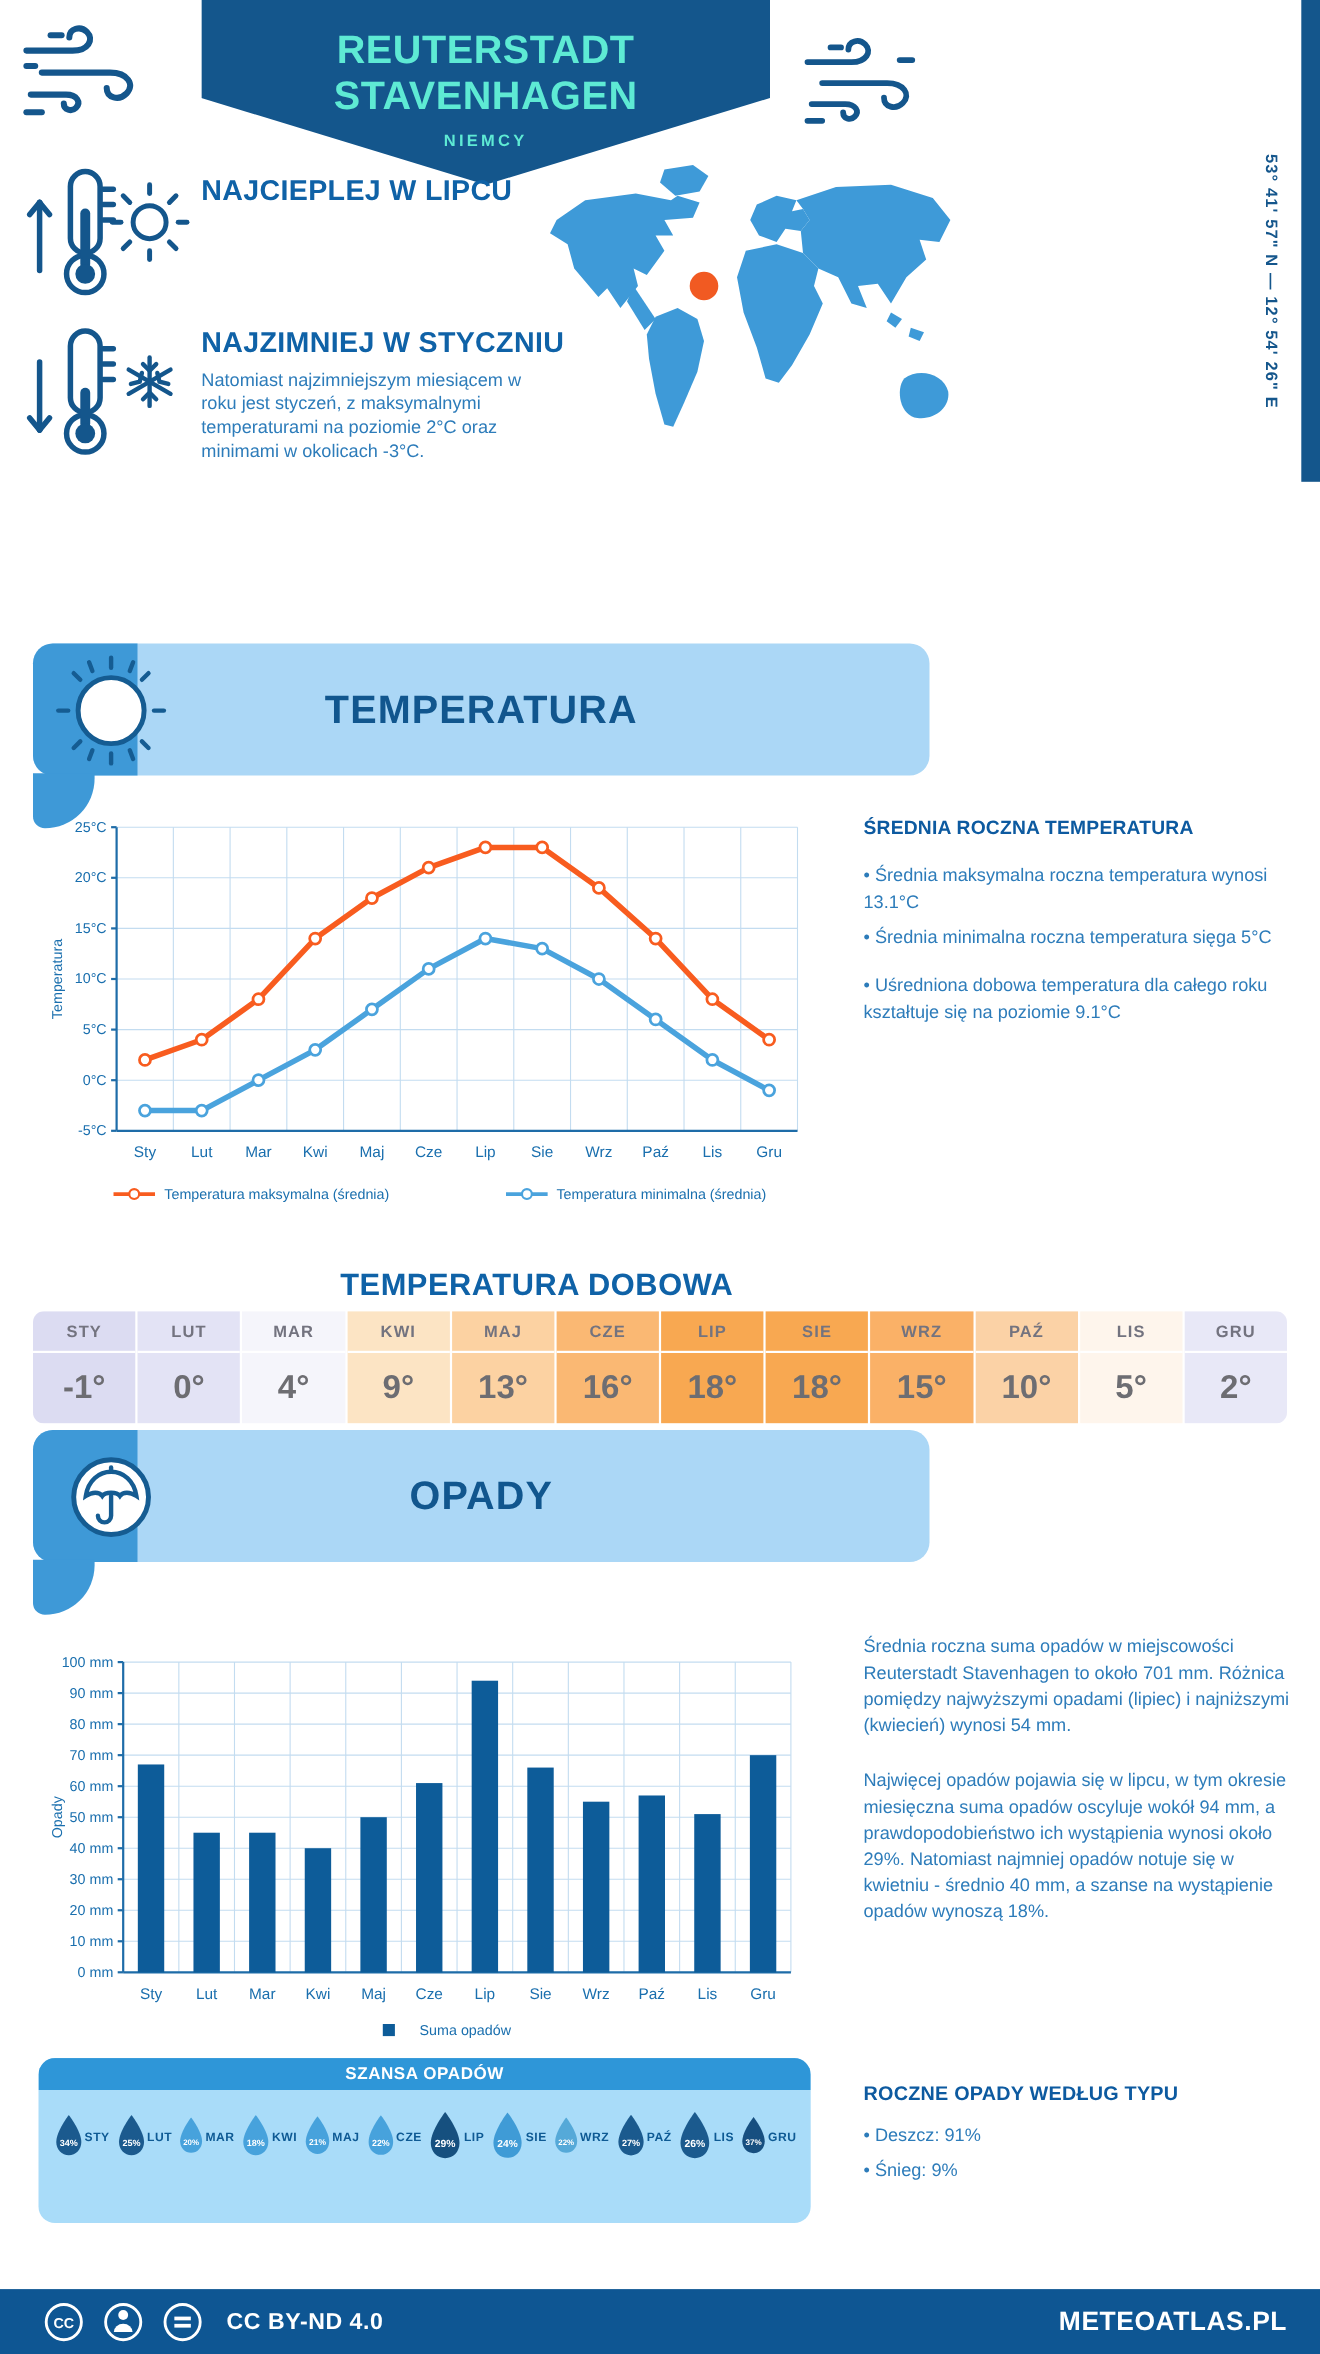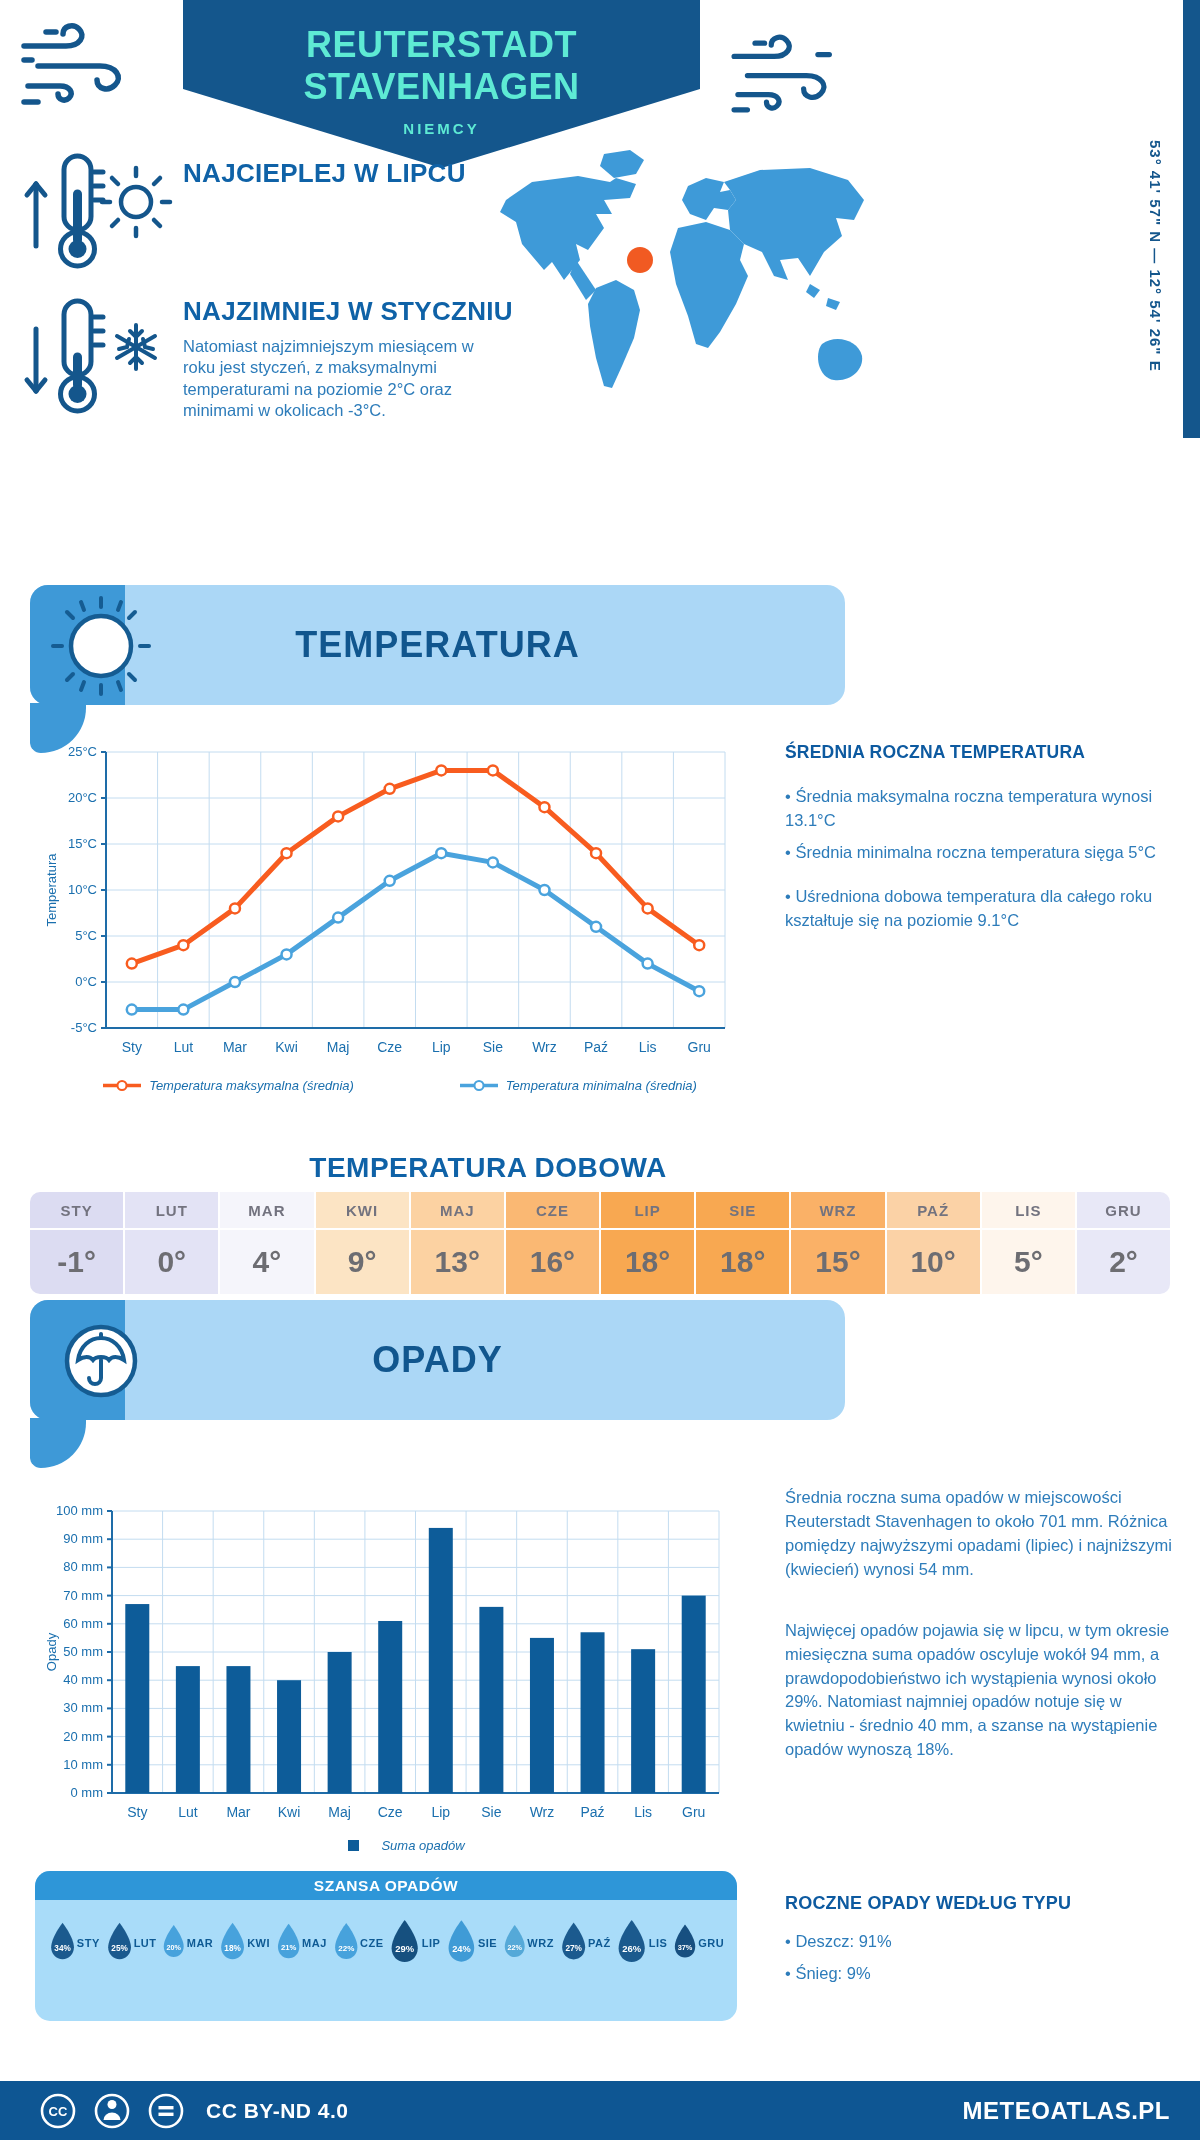--- a/index.html
+++ b/index.html
@@ -25,21 +25,21 @@
   .banner-accent{position:absolute;left:0;top:0;width:95px;height:120px;background:var(--banner_accent);
     border-radius:18px 0 0 18px;}
   .banner-tab{position:absolute;left:0;top:118px;width:56px;height:50px;background:var(--banner_accent);
     border-radius:0 0 50px 12px;}
   .banner-title{position:absolute;left:0;top:0;width:100%;height:120px;line-height:120px;text-align:center;
     font-size:36px;font-weight:bold;color:var(--banner_text);letter-spacing:1px;}
 
   svg text.tick{fill:var(--axis_text);font-family:"Liberation Sans",sans-serif;font-size:13px;}
   svg text.mon{fill:var(--axis_text);font-family:"Liberation Sans",sans-serif;font-size:14px;}
 
-  .legend{display:flex;justify-content:center;gap:106px;align-items:center;font-style:italic;}
+  .legend{display:flex;justify-content:center;gap:106px;align-items:center;}
   .legend-item{display:flex;align-items:center;gap:8px;font-size:13px;color:var(--axis_text);}
 
   .panel-h{font-size:17.5px;font-weight:bold;color:var(--panel_heading);letter-spacing:.2px;margin:0;}
   .panel-p{font-size:16.5px;line-height:1.45;color:var(--body_blue);margin:0;}
   .bullet::before{content:"• ";}
 
   #daily-title{left:0;top:1152px;width:976px;text-align:center;font-size:28px;font-weight:bold;
     color:var(--heading_blue);letter-spacing:.5px;}
   #daily-table{left:30px;top:1192px;width:1140px;height:102px;display:flex;border-radius:10px;overflow:hidden;gap:2px;}
   .daily-col{flex:1;display:flex;flex-direction:column;}
@@ -434,21 +434,21 @@
       <span class="legend-item">
         <svg width="38" height="13" viewBox="0 0 38 13">
           <rect x="13" y="1" width="11" height="11" fill="#0d5c99"></rect>
         </svg>
         <span>Suma opadów</span>
       </span>
     </div>
 
   <div class="abs" style="left:785px;top:1486px;width:390px">
     <p class="panel-p">Średnia roczna suma opadów w miejscowości Reuterstadt Stavenhagen to około 701 mm. Różnica pomiędzy najwyższymi opadami (lipiec) i najniższymi (kwiecień) wynosi 54 mm.</p>
-    <p class="panel-p" style="margin-top:37px">Najwięcej opadów pojawia się w lipcu, w tym okresie miesięczna suma opadów oscyluje wokół 94 mm, a prawdopodobieństwo ich wystąpienia wynosi około 29%. Natomiast najmniej opadów notuje się w kwietniu - średnio 40 mm, a szanse na wystąpienie opadów wynoszą 18%.</p>
+    <p class="panel-p" style="margin-top:26px">Najwięcej opadów pojawia się w lipcu, w tym okresie miesięczna suma opadów oscyluje wokół 94 mm, a prawdopodobieństwo ich wystąpienia wynosi około 29%. Natomiast najmniej opadów notuje się w kwietniu - średnio 40 mm, a szanse na wystąpienie opadów wynoszą 18%.</p>
   </div>
 
   <div class="abs" id="chance-box">
     <div id="chance-head">SZANSA OPADÓW</div>
     <div id="droplets">
         <div class="droplet">
           <svg width="46" height="62" viewBox="0 0 46 62">
             <path d="M23 2 C23 2 5 25 5 41 C5 52 13 60 23 60 C33 60 41 52 41 41 C41 25 23 2 23 2 Z" fill="#1b5a8e"></path>
             <text x="23" y="46.5" text-anchor="middle" fill="#fff" font-family="Liberation Sans, sans-serif" font-size="13" font-weight="bold">34%</text>
           </svg>

